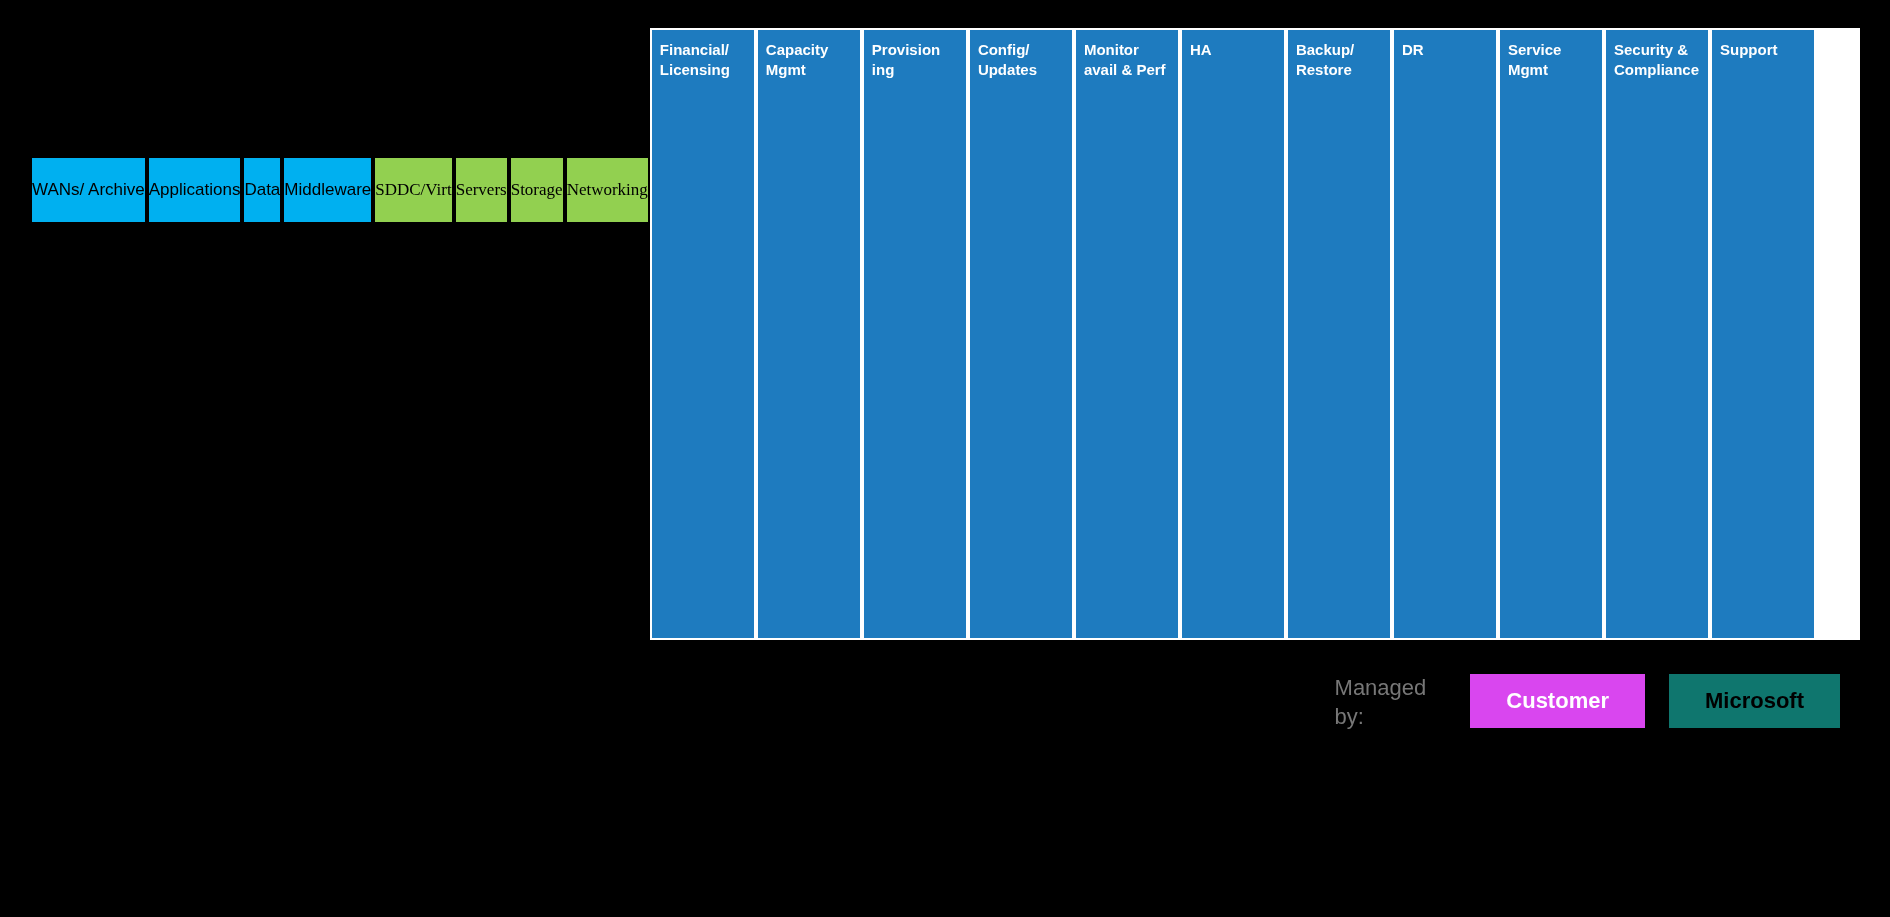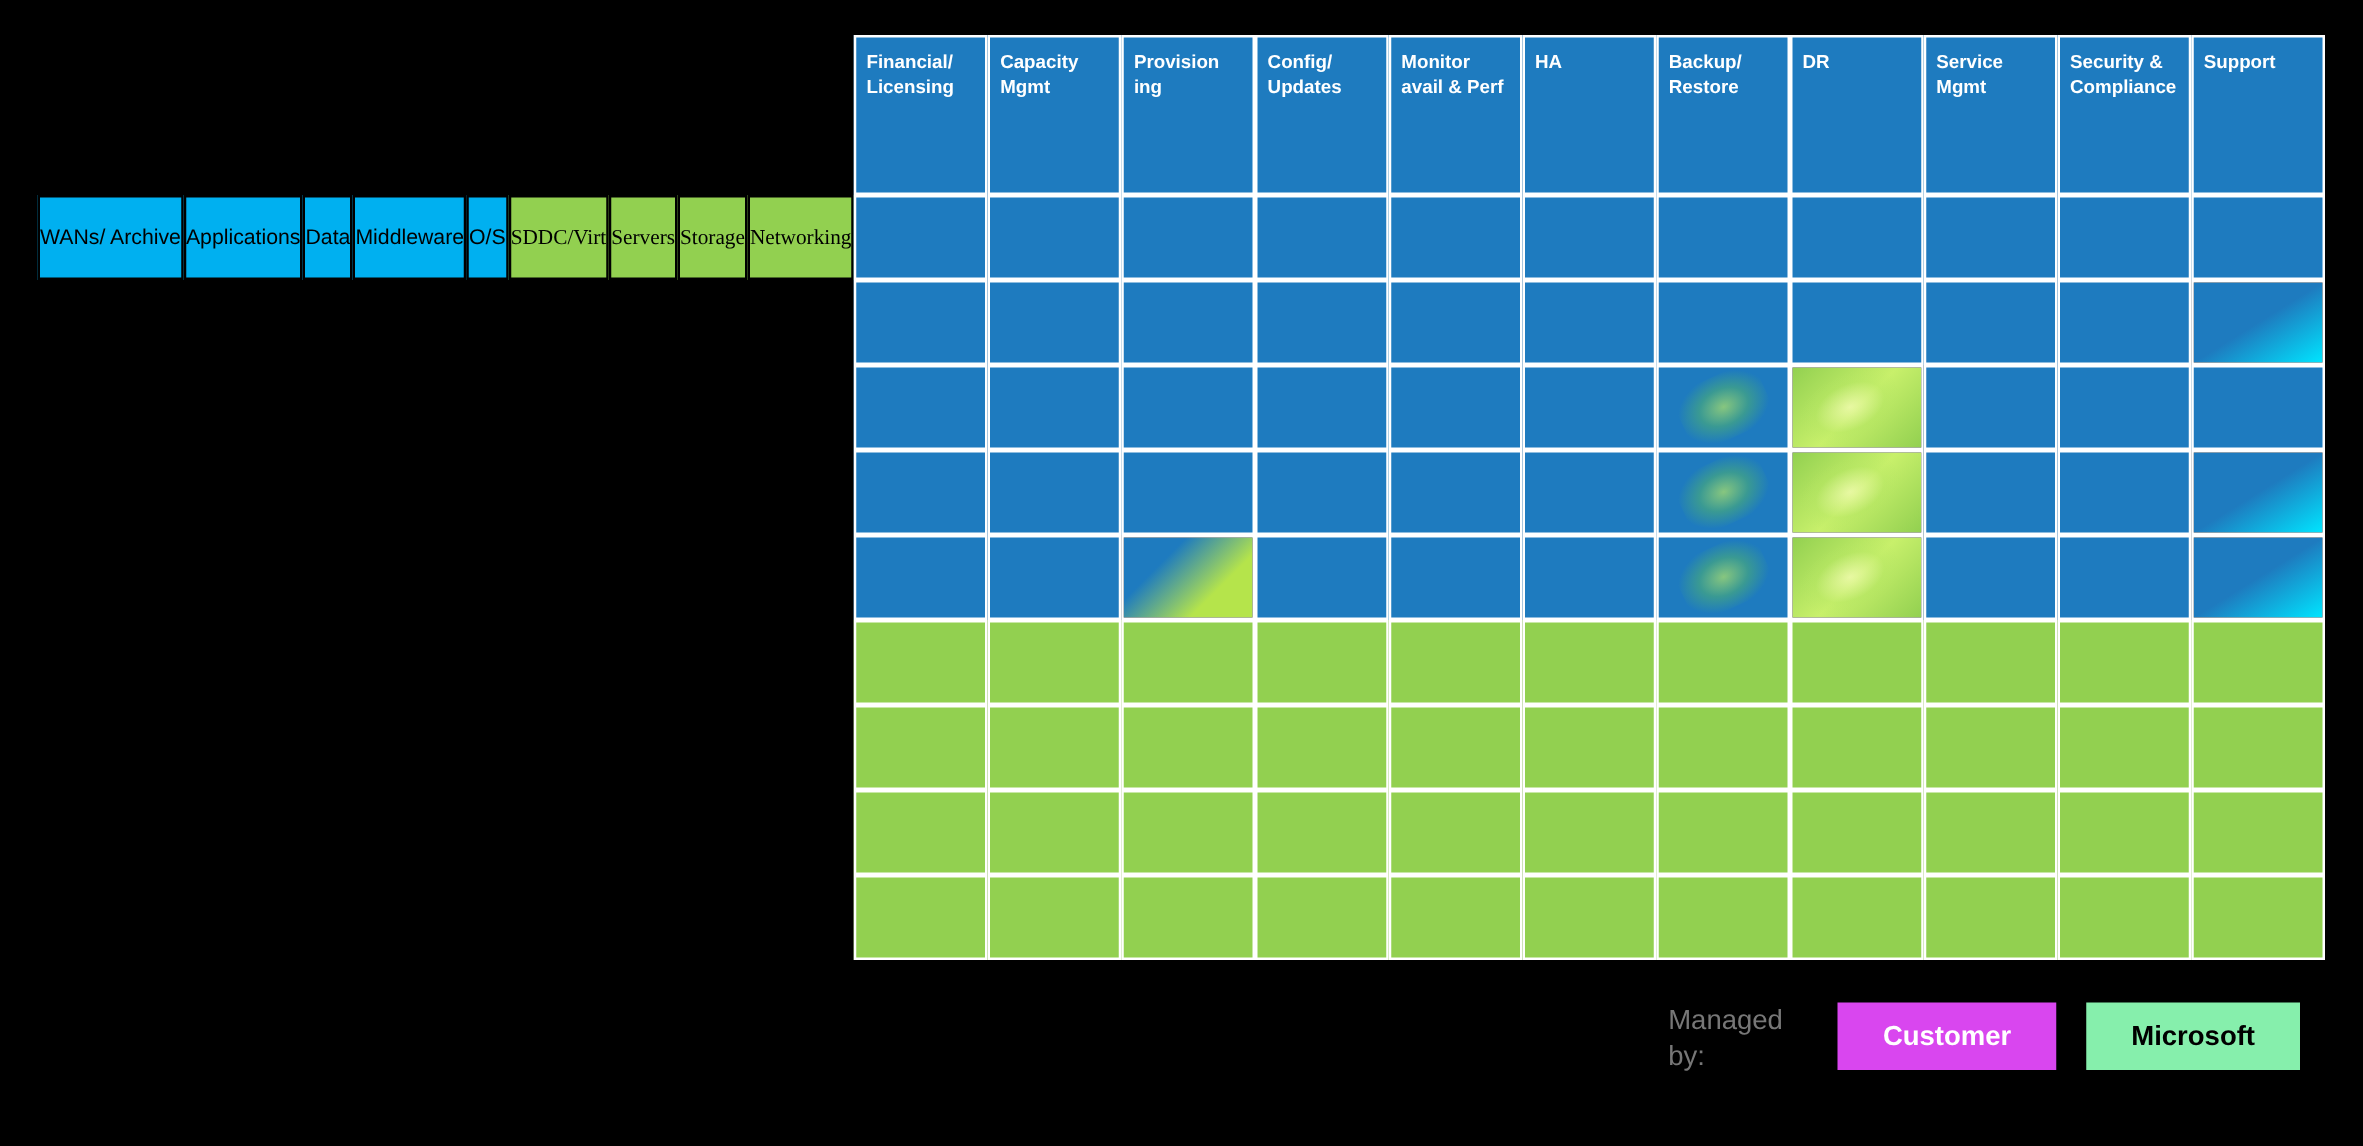--- a/index.html
+++ b/index.html
@@ -55,21 +55,21 @@
     .sidebar-item.green-bg {
       background: #92d050;
       color: #000;
       font-family: Liberation Serif, serif;
     }
 
     
     .grid-container {
       flex: 1;
       display: flex;
-      flex-direction: column;
+      flex-direction: row;
     }
 
     
     .header-row {
       display: grid;
       grid-template-columns: repeat(11, 1fr);
       gap: 0;
     }
 
     .header-cell {
@@ -161,37 +161,36 @@
       font-weight: 600;
       border: none;
     }
 
     .legend-badge-blue {
       background: #d946ef;
       color: #fff;
     }
 
     .legend-badge-green {
-      background: #86efac;
+      background: #0f766e;
       color: #000;
     }
   </style>
 </head>
 <body>
 
 <div class="page-title"></div>
 
 <div class="main-container">
 
   <div class="sidebar">
   <div class="sidebar-item blue-bg">WANs/ Archive</div>
       <div class="sidebar-item blue-bg">Applications</div>
       <div class="sidebar-item blue-bg">Data</div>
       <div class="sidebar-item blue-bg">Middleware</div>
-      <div class="sidebar-item blue-bg">O/S</div>
       <div class="sidebar-item green-bg">SDDC/Virt</div>
       <div class="sidebar-item green-bg">Servers</div>
       <div class="sidebar-item green-bg">Storage</div>
       <div class="sidebar-item green-bg">Networking</div>
     </div>
 
   <div class="grid-container">
 
     <div class="header-row">
     <div class="header-cell">Financial/ Licensing</div>

